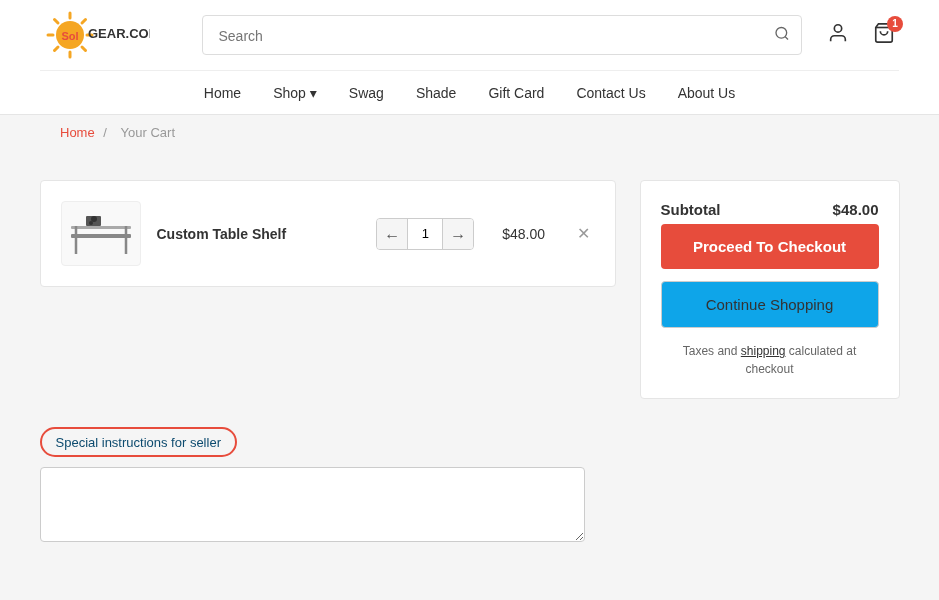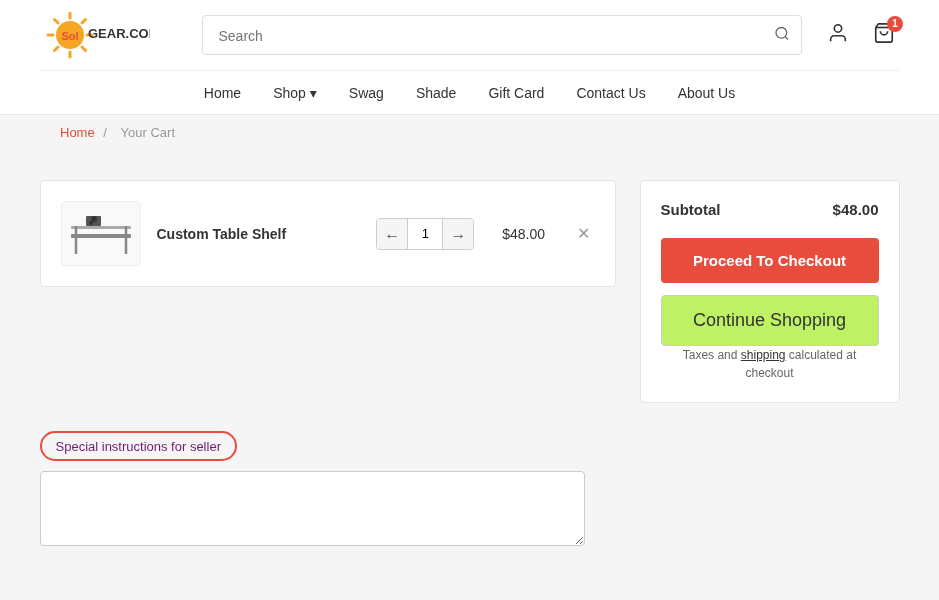--- a/index.html
+++ b/index.html
@@ -40,30 +40,30 @@
     .cart-item-img svg { width: 70px; height: 55px; }
     .cart-item-name { flex: 1; font-size: 14px; font-weight: 700; color: #333; }
     .qty-control { display: flex; align-items: center; border: 1px solid #ccc; border-radius: 4px; overflow: hidden; }
     .qty-btn { background: #f5f5f5; border: none; width: 30px; height: 30px; font-size: 16px; cursor: pointer; display: flex; align-items: center; justify-content: center; color: #555; }
     .qty-value { width: 36px; height: 30px; text-align: center; border: none; border-left: 1px solid #ccc; border-right: 1px solid #ccc; font-size: 13px; background: #fff; }
     .cart-item-price { font-size: 14px; color: #333; margin: 0 12px; font-weight: 500; }
     .remove-btn { background: none; border: none; color: #999; font-size: 16px; cursor: pointer; padding: 4px; }
 
     
     .order-summary { width: 260px; background: #fff; border: 1px solid #e5e5e5; border-radius: 4px; padding: 20px; }
-    .subtotal-row { display: flex; justify-content: space-between; align-items: flex-start; font-size: 15px; font-weight: 600; margin-bottom: 20px; }
+    .subtotal-row { display: flex; justify-content: space-between; align-items: flex-start; font-size: 15px; font-weight: 600; margin-bottom: 6px; }
     .checkout-btn { width: 100%; padding: 14px; background: #e74c3c; color: #fff; border: none; border-radius: 4px; font-size: 15px; font-weight: 600; cursor: pointer; margin-bottom: 12px; }
-    .continue-btn { width: 100%; padding: 14px; background: #bef264; color: #333; border: 1px solid #ccc; border-radius: 4px; font-size: 18px; font-weight: 500; cursor: pointer; }
+    .continue-btn { width: 100%; padding: 14px; background: #0ea5e9; color: #333; border: 1px solid #ccc; border-radius: 4px; font-size: 15px; font-weight: 500; cursor: pointer; margin-bottom: 14px; }
     .tax-note { font-size: 12px; color: #666; text-align: center; line-height: 1.5; }
     .tax-note a { color: #333; text-decoration: underline; }
 
     
     .special-section { margin-top: 28px; }
     .special-label-wrap { display: inline-block; border: 2px solid #e74c3c; border-radius: 20px; padding: 5px 14px; margin-bottom: 10px; cursor: pointer; }
-    .special-label { font-size: 13px; color: #701a75; }
+    .special-label { font-size: 13px; color: #0c4a6e; }
     .special-textarea { width: 100%; max-width: 545px; height: 75px; border: 1px solid #ccc; border-radius: 4px; padding: 10px; font-size: 13px; resize: vertical; background: #fff; display: block; }
   </style>
 </head>
 <body>
 
 <div class="header">
   <div class="header-top">
 
     <div class="logo-area">
       <svg class="logo-svg" viewBox="0 0 110 55" xmlns="http://www.w3.org/2000/svg">

